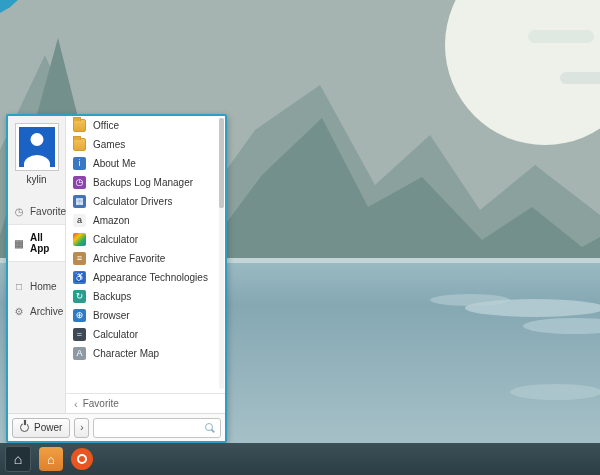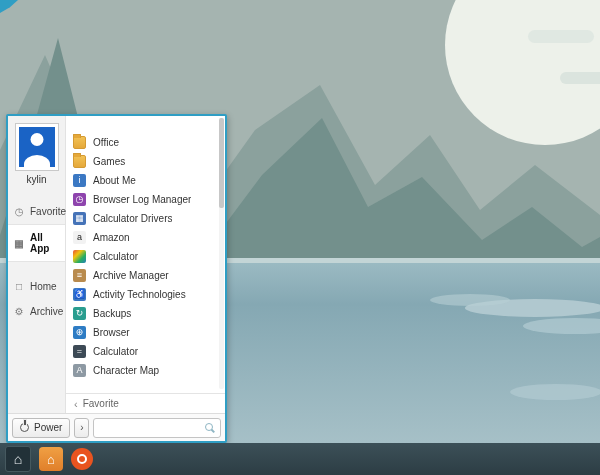--- a/index.html
+++ b/index.html
@@ -28,21 +28,21 @@
                  width:26px; height:18px; background:#fff; border-radius:50% 50% 0 0; }
   .user-name { font-size:10px; color:#333; text-align:center; margin-bottom:14px; }
 
   .side-item { display:flex; align-items:center; gap:5px; padding:7px 5px; font-size:10px;
                color:#444; cursor:default; }
   .side-item .s-ico { width:12px; text-align:center; font-size:10px; color:#7c7c7c; flex:0 0 12px; }
   .side-item.selected { background:#fff; font-weight:bold; color:#111;
                border-top:1px solid #e4e4e4; border-bottom:1px solid #e4e4e4; margin-bottom:12px; }
 
   .menu-list-col { flex:1; display:flex; flex-direction:column; position:relative; min-width:0; }
-  .app-rows { flex:1; padding-top:17px; overflow:hidden; }
+  .app-rows { flex:1; padding-top:0; overflow:hidden; }
   .app-row { display:flex; align-items:center; height:19px; padding:0 7px; font-size:10px; color:#333; }
   .app-icon { width:13px; height:13px; border-radius:2px; display:inline-flex; align-items:center;
               justify-content:center; font-size:9px; line-height:1; color:#fff; flex:0 0 13px;
               margin-right:7px; background:#9aa7b0; }
   .app-icon.folder { background:linear-gradient(#f2c255,#e5a83a); border:1px solid #d49a33; position:relative; }
   .app-icon.folder::before { content:""; position:absolute; top:-3px; left:-1px; width:6px; height:3px;
               background:#e5a83a; border:1px solid #d49a33; border-bottom:none; border-radius:1px 1px 0 0; }
   .app-label { white-space:nowrap; overflow:hidden; text-overflow:ellipsis; }
 
   .list-scrollbar { position:absolute; right:1px; top:2px; bottom:24px; width:5px;
@@ -153,41 +153,41 @@
           <div class="app-row">
             <span class="app-icon folder"></span>
             <span class="app-label">Games</span>
           </div>
           <div class="app-row">
             <span class="app-icon" style="background: rgb(59, 120, 195); color: rgb(255, 255, 255);">i</span>
             <span class="app-label">About Me</span>
           </div>
           <div class="app-row">
             <span class="app-icon" style="background: rgb(142, 68, 173); color: rgb(255, 255, 255);">◷</span>
-            <span class="app-label">Browser Log Manager</span>
+            <span class="app-label">Backups Log Manager</span>
           </div>
           <div class="app-row">
             <span class="app-icon" style="background: rgb(69, 115, 184); color: rgb(255, 255, 255);">▦</span>
             <span class="app-label">Calculator Drivers</span>
           </div>
           <div class="app-row">
             <span class="app-icon" style="background: rgb(242, 242, 242); color: rgb(34, 34, 34);">a</span>
             <span class="app-label">Amazon</span>
           </div>
           <div class="app-row">
             <span class="app-icon" style="background: linear-gradient(135deg, rgb(231, 76, 60), rgb(241, 196, 15), rgb(39, 174, 96), rgb(41, 128, 185)); color: rgb(255, 255, 255);"></span>
             <span class="app-label">Calculator</span>
           </div>
           <div class="app-row">
             <span class="app-icon" style="background: rgb(185, 139, 78); color: rgb(255, 255, 255);">≡</span>
-            <span class="app-label">Archive Manager</span>
+            <span class="app-label">Archive Favorite</span>
           </div>
           <div class="app-row">
             <span class="app-icon" style="background: rgb(59, 120, 195); color: rgb(255, 255, 255);">♿</span>
-            <span class="app-label">Activity Technologies</span>
+            <span class="app-label">Appearance Technologies</span>
           </div>
           <div class="app-row">
             <span class="app-icon" style="background: rgb(42, 157, 143); color: rgb(255, 255, 255);">↻</span>
             <span class="app-label">Backups</span>
           </div>
           <div class="app-row">
             <span class="app-icon" style="background: rgb(46, 124, 196); color: rgb(255, 255, 255);">⊕</span>
             <span class="app-label">Browser</span>
           </div>
           <div class="app-row">

